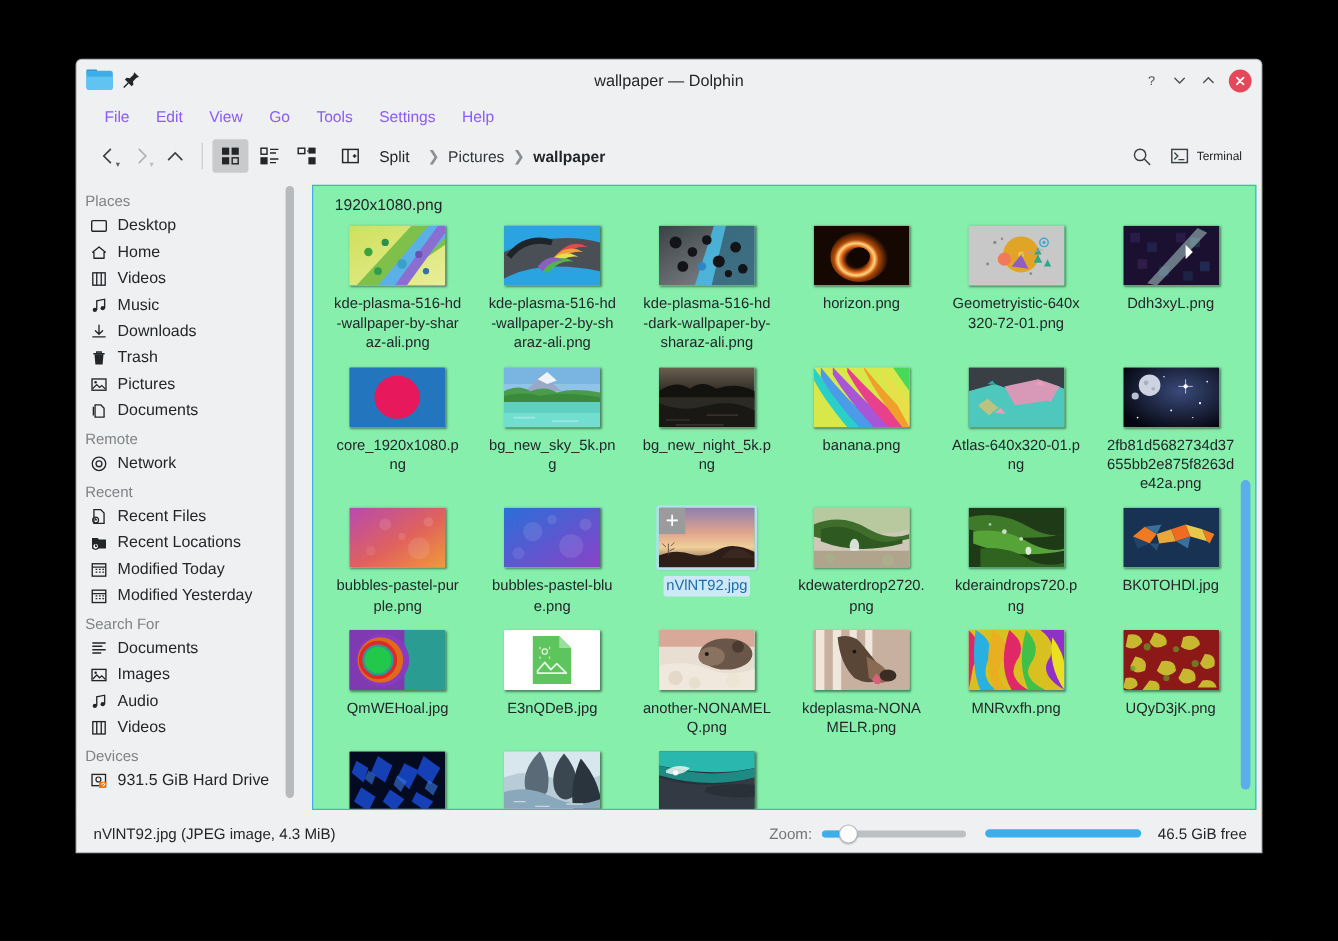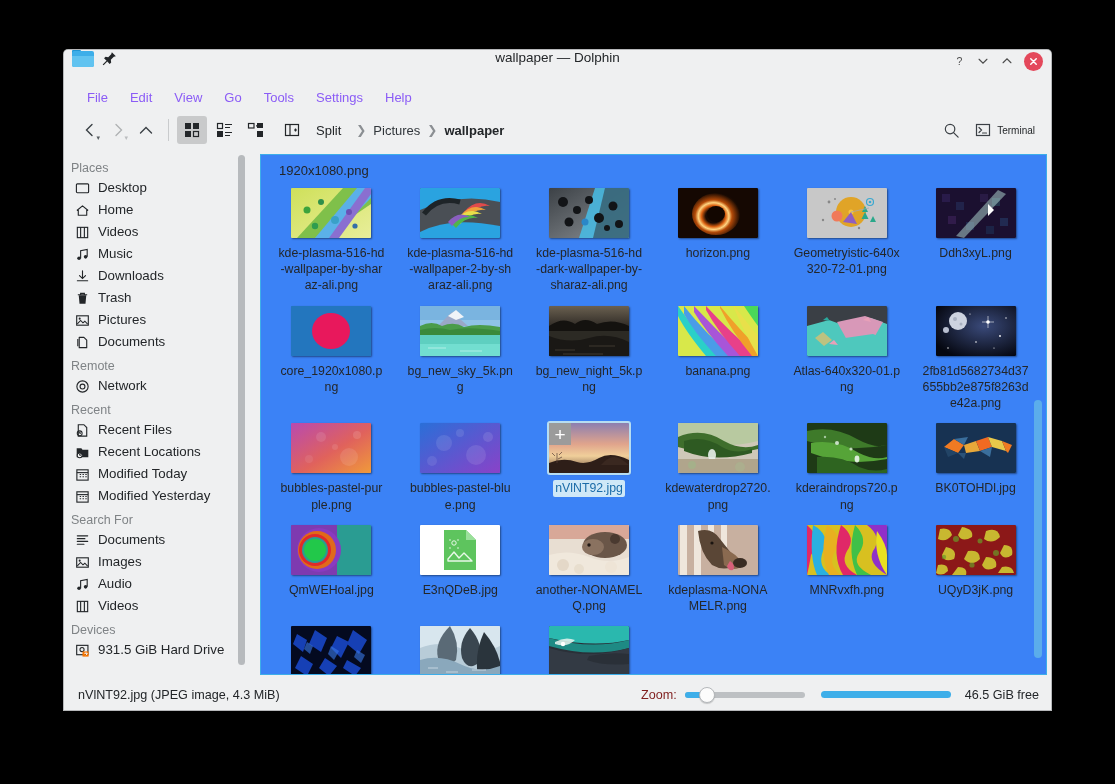--- a/index.html
+++ b/index.html
@@ -21,21 +21,21 @@
     overflow: hidden;
     display: flex;
     flex-direction: column;
   }
 
   
   #titlebar {
     height: 34px;
     background: #eff0f1;
     display: flex;
-    align-items: flex-start;
+    align-items: center;
     position: relative;
     flex: none;
     border-radius: 4px 4px 0 0;
   }
   .tb-left { display: flex; align-items: center; gap: 8px; padding-left: 8px; }
   .app-icon {
     width: 22px; height: 18px;
     position: relative;
   }
   .app-icon .folder-back {
@@ -194,21 +194,21 @@
   
   #fileview-wrap {
     flex: 1;
     position: relative;
     padding: 6px 4px 4px 4px;
     min-width: 0;
   }
   #fileview {
     position: absolute;
     left: 10px; top: 4px; right: 4px; bottom: 4px;
-    background: #3b82f6;
+    background: #86efac;
     border: 1px solid #3daee9;
     overflow: hidden;
   }
   #grid-scroller {
     position: absolute; inset: 0;
     overflow: hidden;
   }
   .head-name {
     font-size: 13px; color: #232629;
     padding: 8px 0 4px 18px;
@@ -267,21 +267,21 @@
   #statusbar {
     height: 31px;
     background: #eff0f1;
     display: flex; align-items: center;
     padding: 0 12px 0 14px;
     flex: none;
     font-size: 12.6px;
     color: #232629;
   }
   .zoom-area { margin-left: auto; display: flex; align-items: center; gap: 8px; }
-  .zoom-label { font-size: 12.6px; color: #7f1d1d; }
+  .zoom-label { font-size: 12.6px; color: #737373; }
   .slider {
     width: 120px; height: 6px;
     background: #bdc0c3; border-radius: 4px;
     position: relative; cursor: pointer;
   }
   .slider .fill {
     position: absolute; left: 0; top: 0; height: 6px;
     width: 22px; background: #3daee9; border-radius: 4px 0 0 4px;
   }
   .slider .knob {

